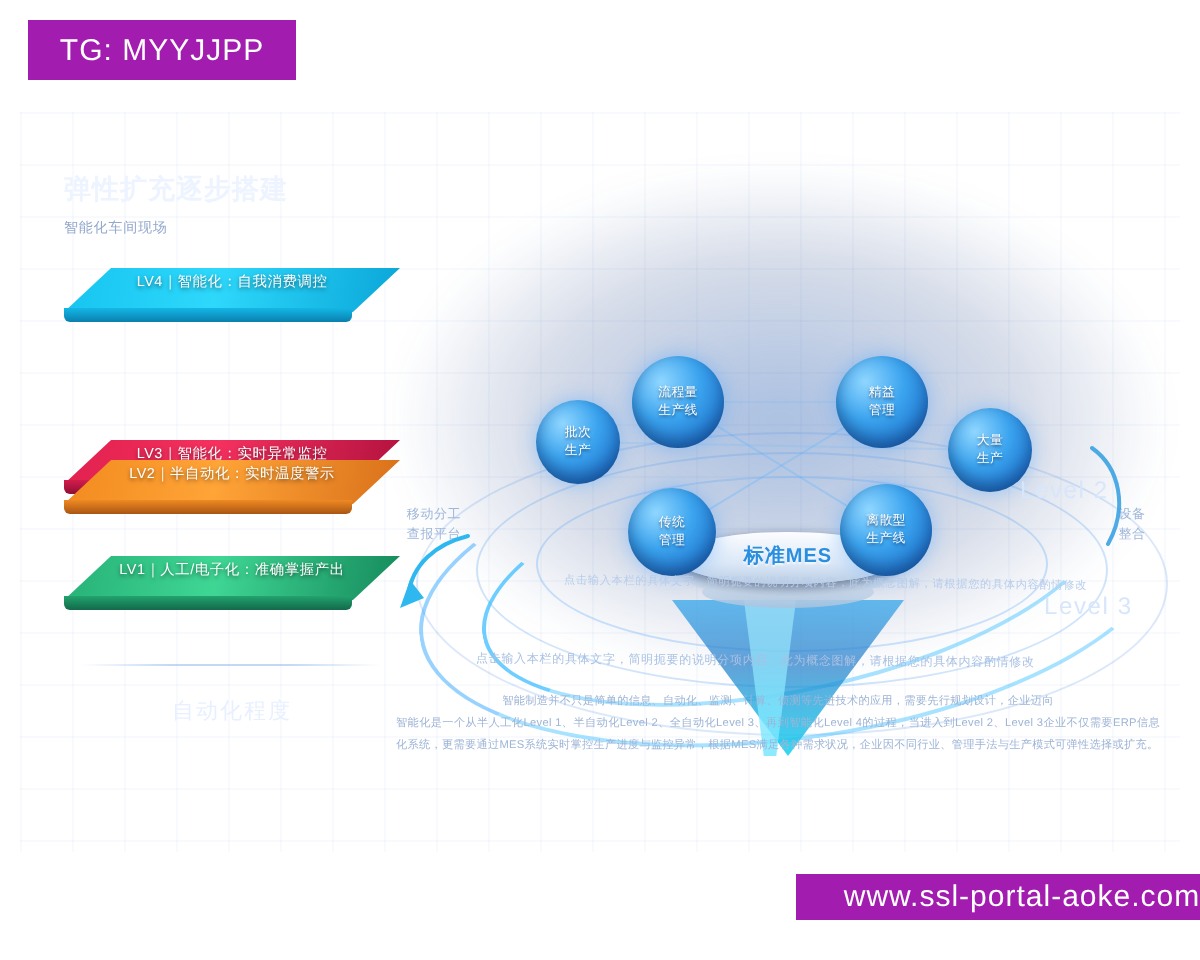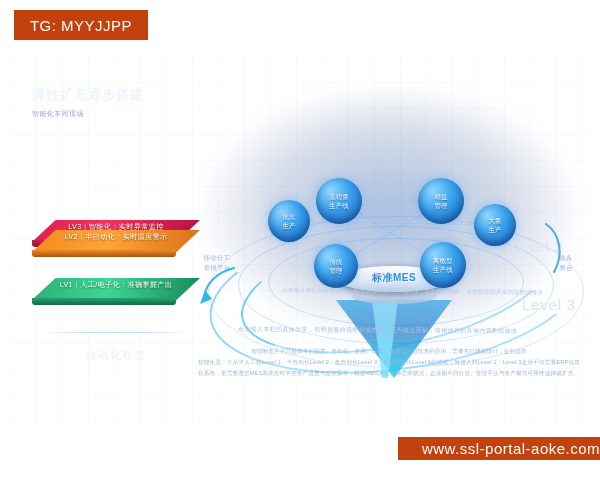--- a/index.html
+++ b/index.html
@@ -11,21 +11,21 @@
     width: 600px;
     height: 480px;
     position: relative;
     overflow: hidden;
     font-family: "Liberation Sans", "DejaVu Sans", sans-serif;
   }
 
   
   .wm {
     position: absolute;
-    background: #c2410c;
+    background: #a21caf;
     color: #ffffff;
     display: flex;
     align-items: center;
     justify-content: center;
     letter-spacing: 0.5px;
   }
   #wm-top {
     left: 14px;
     top: 10px;
     width: 134px;
@@ -289,21 +289,21 @@
     border: 2px solid transparent;
     border-left-color: rgba(60,190,255,0.75);
     border-bottom-color: rgba(60,190,255,0.45);
   }
   #arc-1 { left: 48px; top: 156px; width: 314px; height: 116px; transform: rotate(-12deg); }
   #arc-2 { left: 18px; top: 146px; width: 374px; height: 150px; transform: rotate(-8deg); border-left-color: rgba(50,165,255,0.5); }
 
   .level-tag {
     position: absolute;
     color: #d7e6fb;
-    font-size: 15px;
+    font-size: 12px;
     letter-spacing: 0.8px;
   }
   #level2-tag { left: 320px; top: 168px; }
   #level3-tag { left: 332px; top: 207px; margin-top: 19px; }
 
   .side-note {
     position: absolute;
     color: #9fb6d9;
     font-size: 6.5px;
     line-height: 1.6;
@@ -353,20 +353,25 @@
 <div id="slide">
   <div id="slide-grid"></div>
   <div id="slide-glow"></div>
 
   <div id="left-panel">
     <div id="panel-title">弹性扩充逐步搭建</div>
     <div id="panel-subtitle">智能化车间现场</div>
 
     <div class="levels">
 
+      <div class="level" id="level-lv4">
+        <div class="slab-top"></div>
+        <div class="slab-front"></div>
+        <div class="level-label">LV4｜智能化：自我消费调控</div>
+      </div>
 
       <div class="level" id="level-lv3">
         <div class="slab-top"></div>
         <div class="slab-front"></div>
         <div class="level-label">LV3｜智能化：实时异常监控</div>
       </div>
 
       <div class="level" id="level-lv2">
         <div class="slab-top"></div>
         <div class="slab-front"></div>

